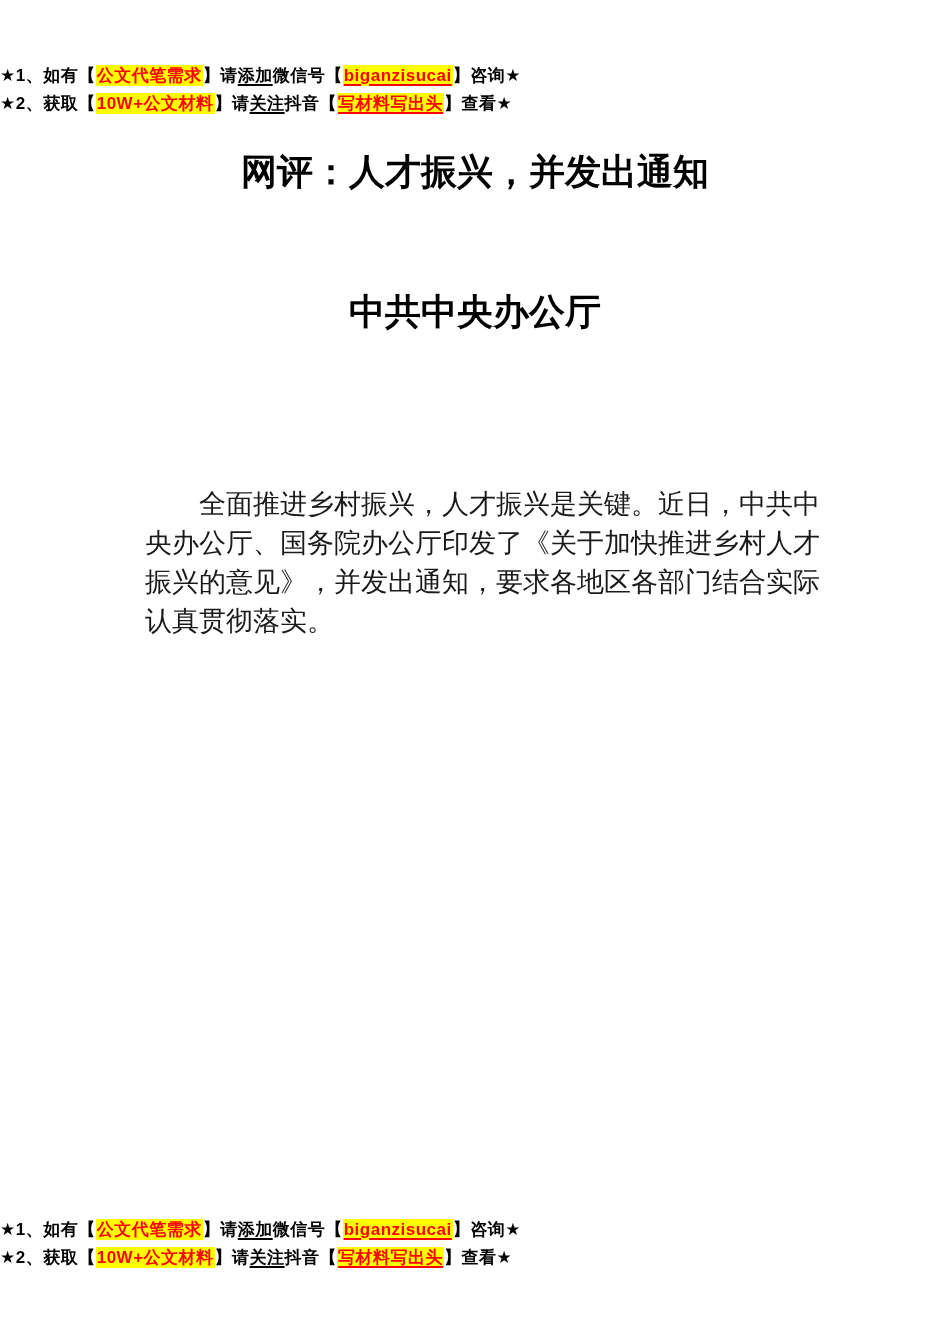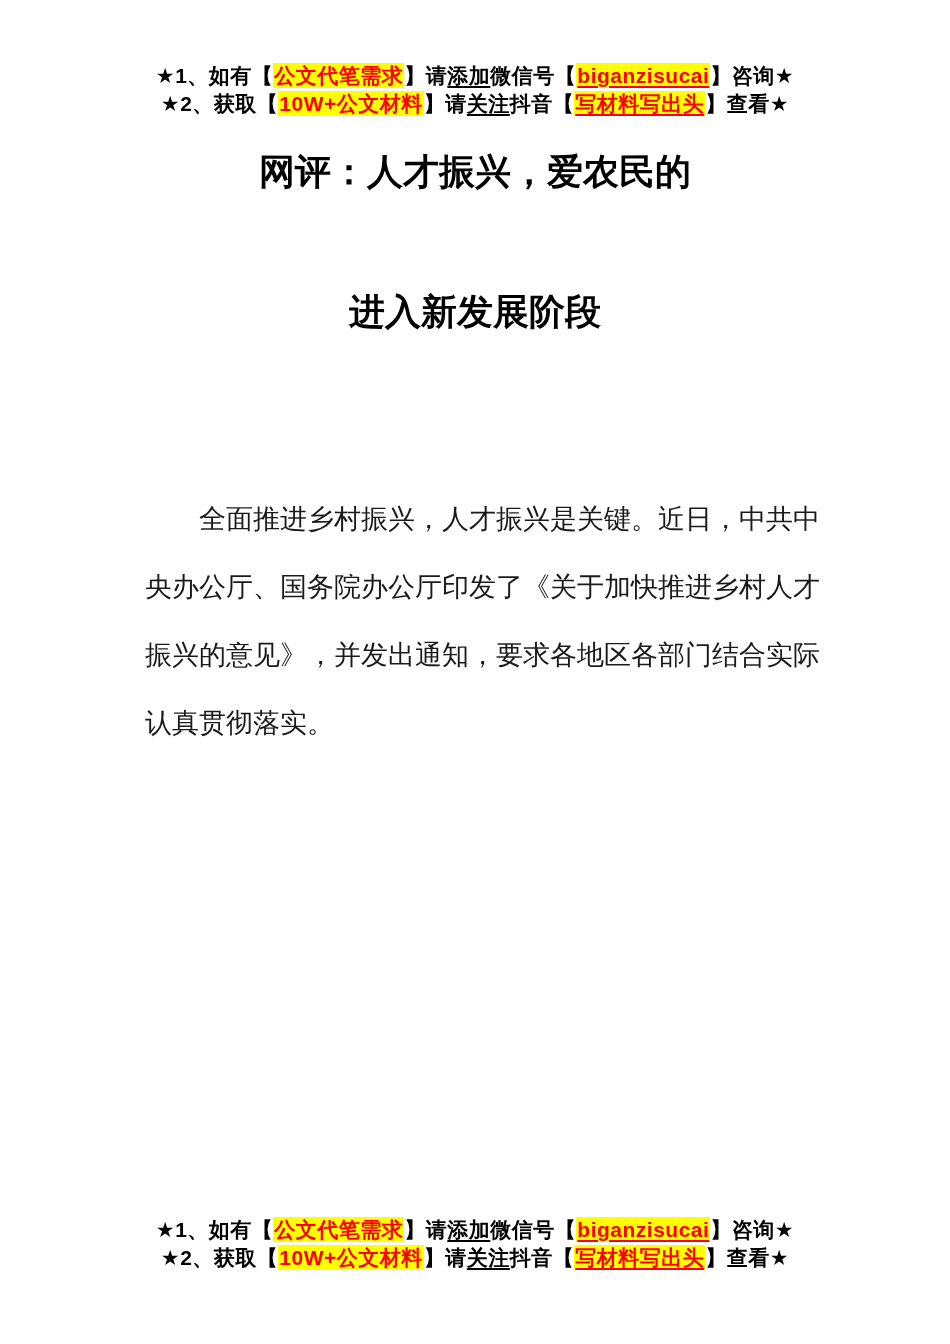--- a/index.html
+++ b/index.html
@@ -10,22 +10,22 @@
     height: 1344px;
     margin: 0 auto;
     background: #ffffff;
     overflow: hidden;
     font-family: "Liberation Sans", "DejaVu Sans", sans-serif;
     color: #000000;
   }
   
   .banner {
     width: 100%;
-    text-align: center;
-    font-size: 21px;
+    text-align: left;
+    font-size: 17px;
     font-weight: 700;
     line-height: 28px;
     color: #000000;
     letter-spacing: 0.5px;
   }
   .banner-top { padding-top: 62px; }
   .banner-bottom { position: absolute; left: 0; right: 0; top: 1216px; }
   .hl {
     background: #ffff00;
     color: #ff0000;
@@ -43,21 +43,21 @@
     font-weight: 900;
     line-height: 40px;
     color: #000000;
   }
   .title-1 { margin-top: 34px; }
   .title-2 { margin-top: 100px; }
   
   .body-text {
     margin: 153px 130px 0 145px;
     font-size: 27px;
-    line-height: 68px;
+    line-height: 39px;
     color: #1a1a1a;
     text-align: justify;
     text-justify: inter-ideograph;
   }
   .body-text p {
     text-indent: 2em;
     word-break: break-all;
   }
   .body-text p + p { margin-top: 40px; }
 </style>
@@ -68,22 +68,22 @@
 
   <div class="banner banner-top">
     <div class="banner-line">
       <span>★1、如有【</span><span class="hl">公文代笔需求</span><span>】请</span><span class="ul">添加</span><span>微信号【</span><span class="hl ul">biganzisucai</span><span>】咨询★</span>
     </div>
     <div class="banner-line">
       <span>★2、获取【</span><span class="hl">10W+公文材料</span><span>】请</span><span class="ul">关注</span><span>抖音【</span><span class="hl ul">写材料写出头</span><span>】查看★</span>
     </div>
   </div>
 
-  <h1 class="title-line title-1">网评：人才振兴，爱农民的</h1>
-  <h1 class="title-line title-2">进入新发展阶段</h1>
+  <h1 class="title-line title-1">网评：人才振兴，并发出通知</h1>
+  <h1 class="title-line title-2">中共中央办公厅</h1>
 
   <div class="body-text">
     <p>全面推进乡村振兴，人才振兴是关键。近日，中共中央办公厅、国务院办公厅印发了《关于加快推进乡村人才振兴的意见》，并发出通知，要求各地区各部门结合实际认真贯彻落实。</p>
   </div>
 
   <div class="banner banner-bottom">
     <div class="banner-line">
       <span>★1、如有【</span><span class="hl">公文代笔需求</span><span>】请</span><span class="ul">添加</span><span>微信号【</span><span class="hl ul">biganzisucai</span><span>】咨询★</span>
     </div>
     <div class="banner-line">

